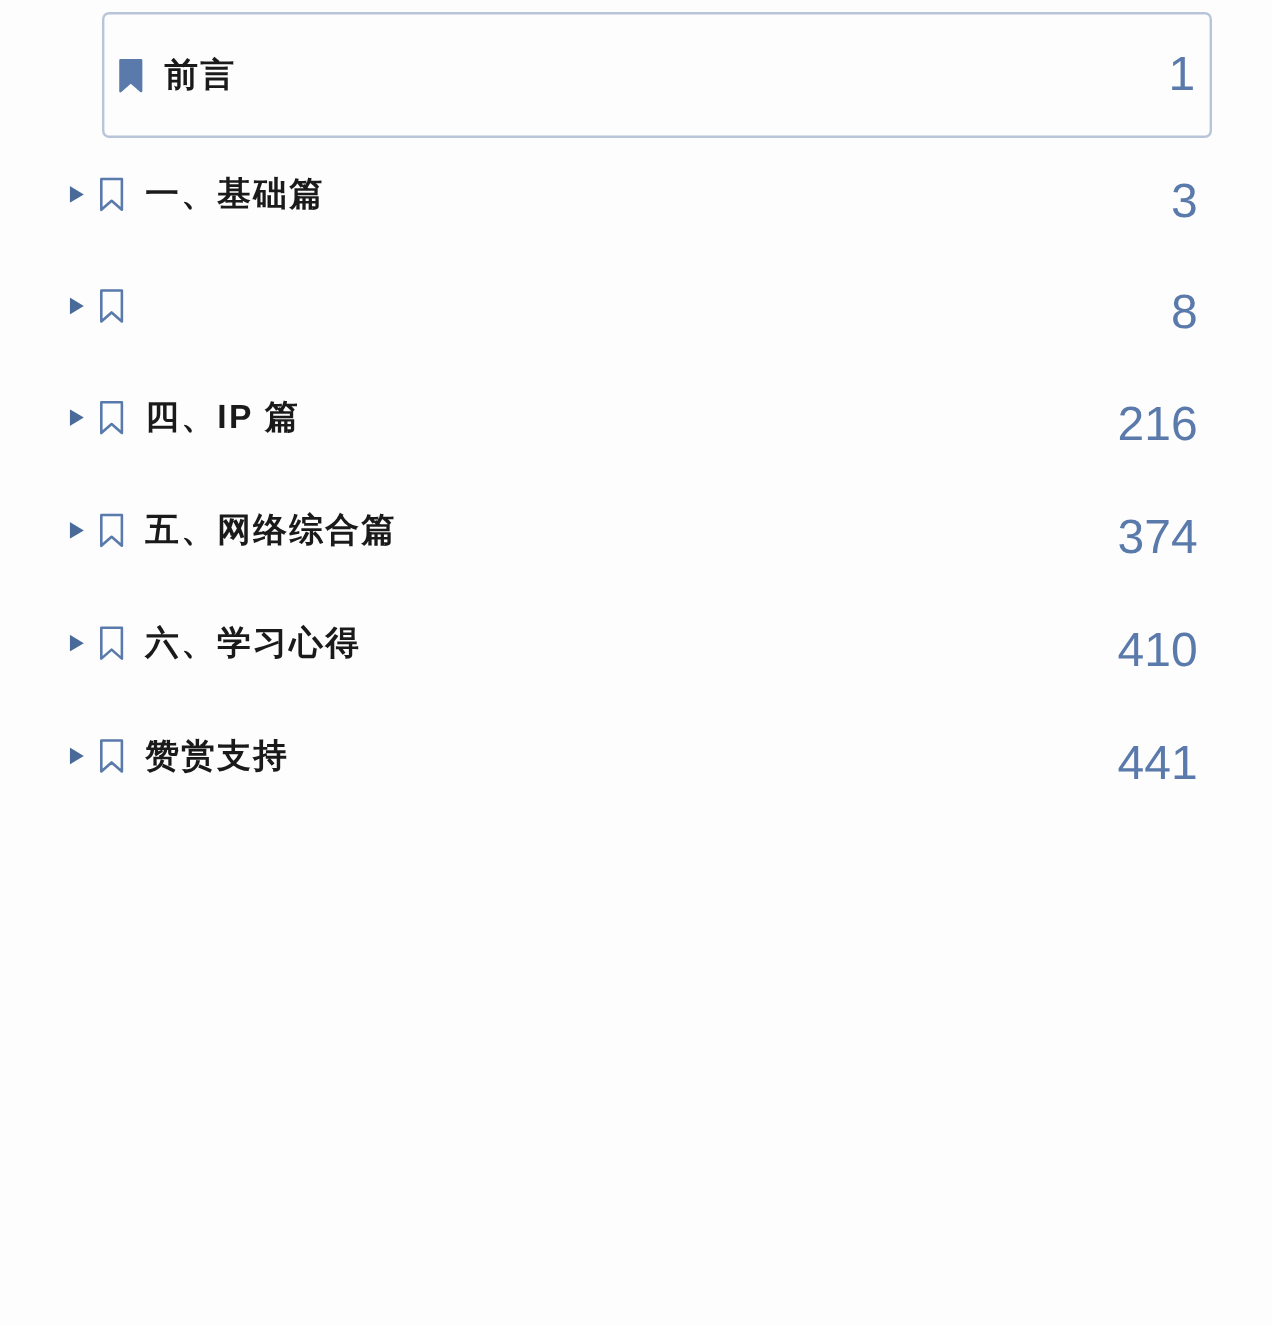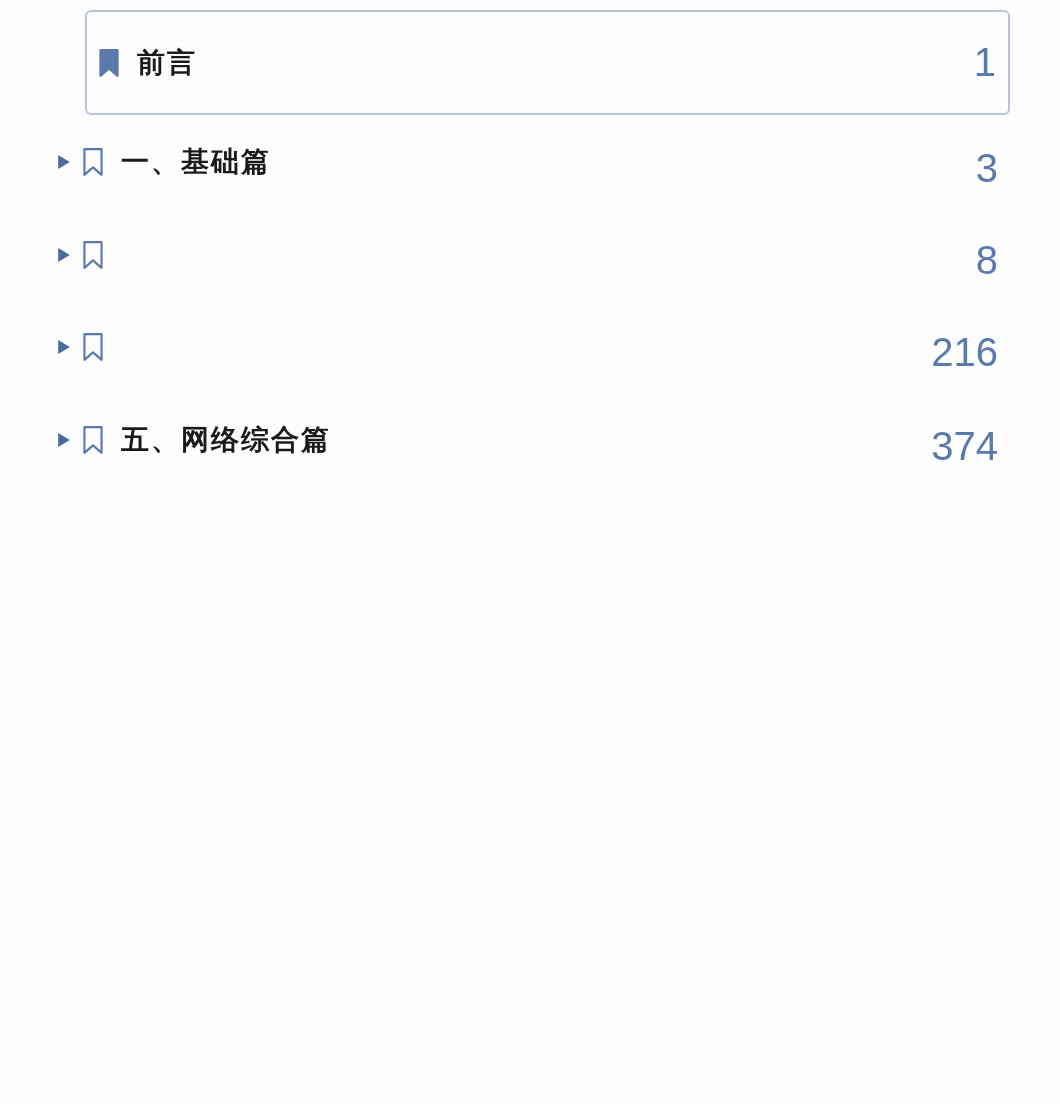--- a/index.html
+++ b/index.html
@@ -123,29 +123,58 @@
       <span class="triangle-icon">
         <svg viewBox="0 0 10 12" width="12" height="14">
           <polygon points="0,0 10,6 0,12"></polygon>
         </svg>
       </span>
       <span class="bookmark-icon">
         <svg viewBox="0 0 20 28" width="22" height="30">
           <path d="M2 2 L18 2 L18 26 L10 19 L2 26 Z" fill="none" stroke="#5a7aab" stroke-width="2" stroke-linejoin="round"></path>
         </svg>
       </span>
+      <span class="toc-title">四、IP 篇</span>
       <span class="toc-page">216</span>
     </div>
     <div class="toc-item">
       <span class="triangle-icon">
         <svg viewBox="0 0 10 12" width="12" height="14">
           <polygon points="0,0 10,6 0,12"></polygon>
         </svg>
       </span>
       <span class="bookmark-icon">
         <svg viewBox="0 0 20 28" width="22" height="30">
           <path d="M2 2 L18 2 L18 26 L10 19 L2 26 Z" fill="none" stroke="#5a7aab" stroke-width="2" stroke-linejoin="round"></path>
         </svg>
       </span>
       <span class="toc-title">五、网络综合篇</span>
       <span class="toc-page">374</span>
     </div>
+    <div class="toc-item">
+      <span class="triangle-icon">
+        <svg viewBox="0 0 10 12" width="12" height="14">
+          <polygon points="0,0 10,6 0,12"></polygon>
+        </svg>
+      </span>
+      <span class="bookmark-icon">
+        <svg viewBox="0 0 20 28" width="22" height="30">
+          <path d="M2 2 L18 2 L18 26 L10 19 L2 26 Z" fill="none" stroke="#5a7aab" stroke-width="2" stroke-linejoin="round"></path>
+        </svg>
+      </span>
+      <span class="toc-title">六、学习心得</span>
+      <span class="toc-page">410</span>
+    </div>
+    <div class="toc-item">
+      <span class="triangle-icon">
+        <svg viewBox="0 0 10 12" width="12" height="14">
+          <polygon points="0,0 10,6 0,12"></polygon>
+        </svg>
+      </span>
+      <span class="bookmark-icon">
+        <svg viewBox="0 0 20 28" width="22" height="30">
+          <path d="M2 2 L18 2 L18 26 L10 19 L2 26 Z" fill="none" stroke="#5a7aab" stroke-width="2" stroke-linejoin="round"></path>
+        </svg>
+      </span>
+      <span class="toc-title">赞赏支持</span>
+      <span class="toc-page">441</span>
+    </div>
   </div>
 
 </body></html>

